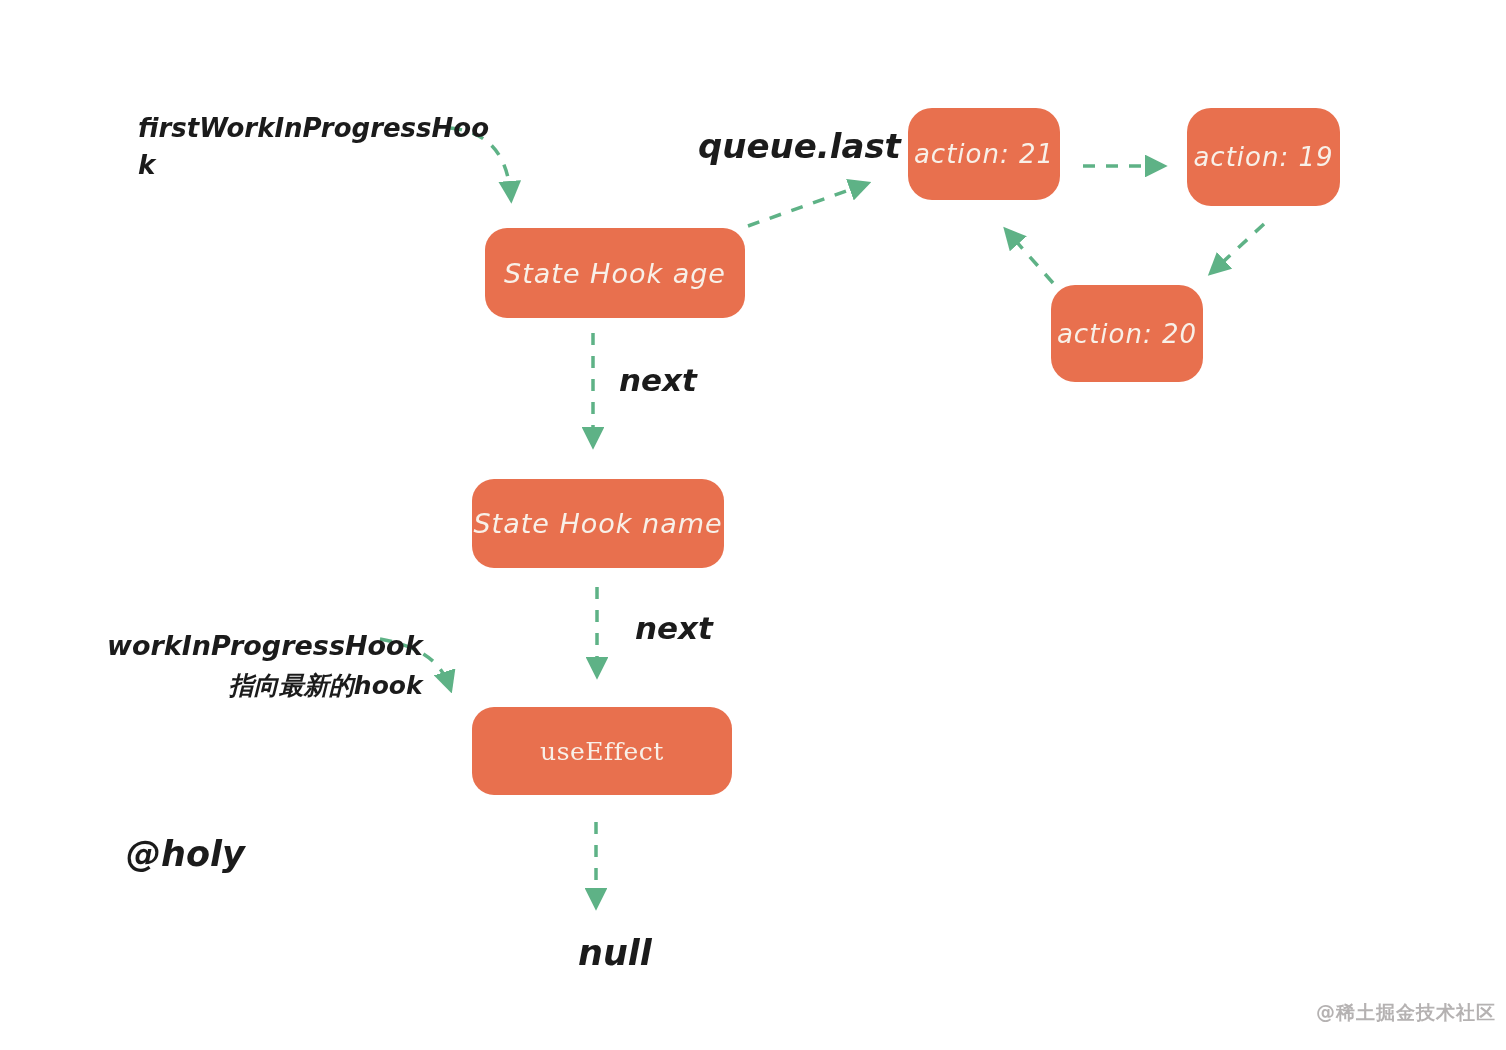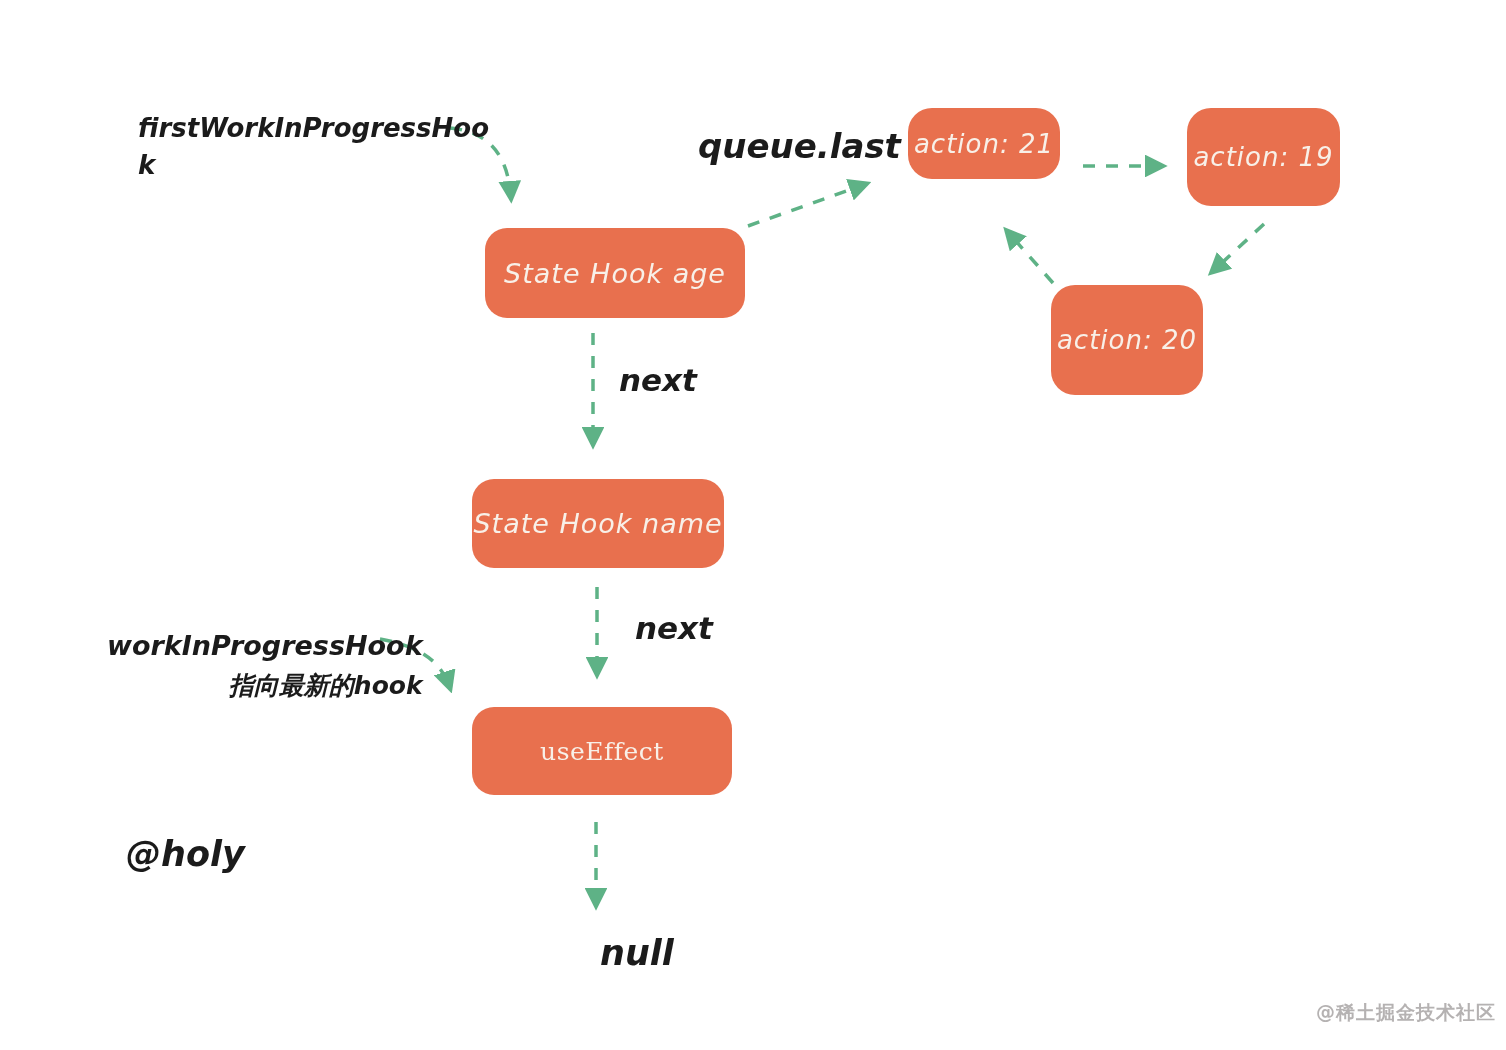--- a/index.html
+++ b/index.html
@@ -73,29 +73,29 @@
     <path class="edge" d="M593,333 L593,444"></path>
     <path class="edge" d="M597,587 L597,674"></path>
     <path class="edge" d="M380,639 C424,647 442,664 450,688"></path>
     <path class="edge" d="M596,822 L596,905"></path>
   </svg>
 
   <div class="node" style="left:472px; top:228px; width:260px; height:90px;margin-left:13px;">
     <span>State Hook age</span>
   </div>
 
-  <div class="node small" style="left:908px; top:108px; width:152px; height:71px;">
+  <div class="node small" style="left:908px; top:108px; width:152px; height:92px;">
     <span>action: 21</span>
   </div>
 
   <div class="node small" style="left:1187px; top:108px; width:153px; height:98px;">
     <span>action: 19</span>
   </div>
 
-  <div class="node small" style="left:1051px; top:285px; width:152px; height:110px;">
+  <div class="node small" style="left:1051px; top:285px; width:152px; height:97px;">
     <span>action: 20</span>
   </div>
 
   <div class="node" style="left:472px; top:479px; width:252px; height:89px;">
     <span>State Hook name</span>
   </div>
 
   <div class="node serif" style="left:472px; top:707px; width:260px; height:88px;">
     <span>useEffect</span>
   </div>
@@ -109,19 +109,19 @@
 
   <div class="hand" style="left:619px; top:362px; font-size:31px;">next</div>
 
   <div class="hand" style="left:635px; top:610px; font-size:31px;">next</div>
 
   <div class="hand" style="left:107px; top:626px; font-size:27px; line-height:40px;text-align:right;">
     <div>workInProgressHook</div>
     <div style="font-size:25px;">指向最新的hook</div>
   </div>
 
-  <div class="hand" style="left:600px; top:933px; font-size:35px;">null</div>
+  <div class="hand" style="left:578px; top:933px; font-size:35px;">null</div>
 
   <div class="hand" style="left:126px; top:834px; font-size:35px;">@holy</div>
 
   <div class="watermark" style="left:1316px; top:1000px;">@稀土掘金技术社区</div>
 
 </div>
 
 </body></html>

